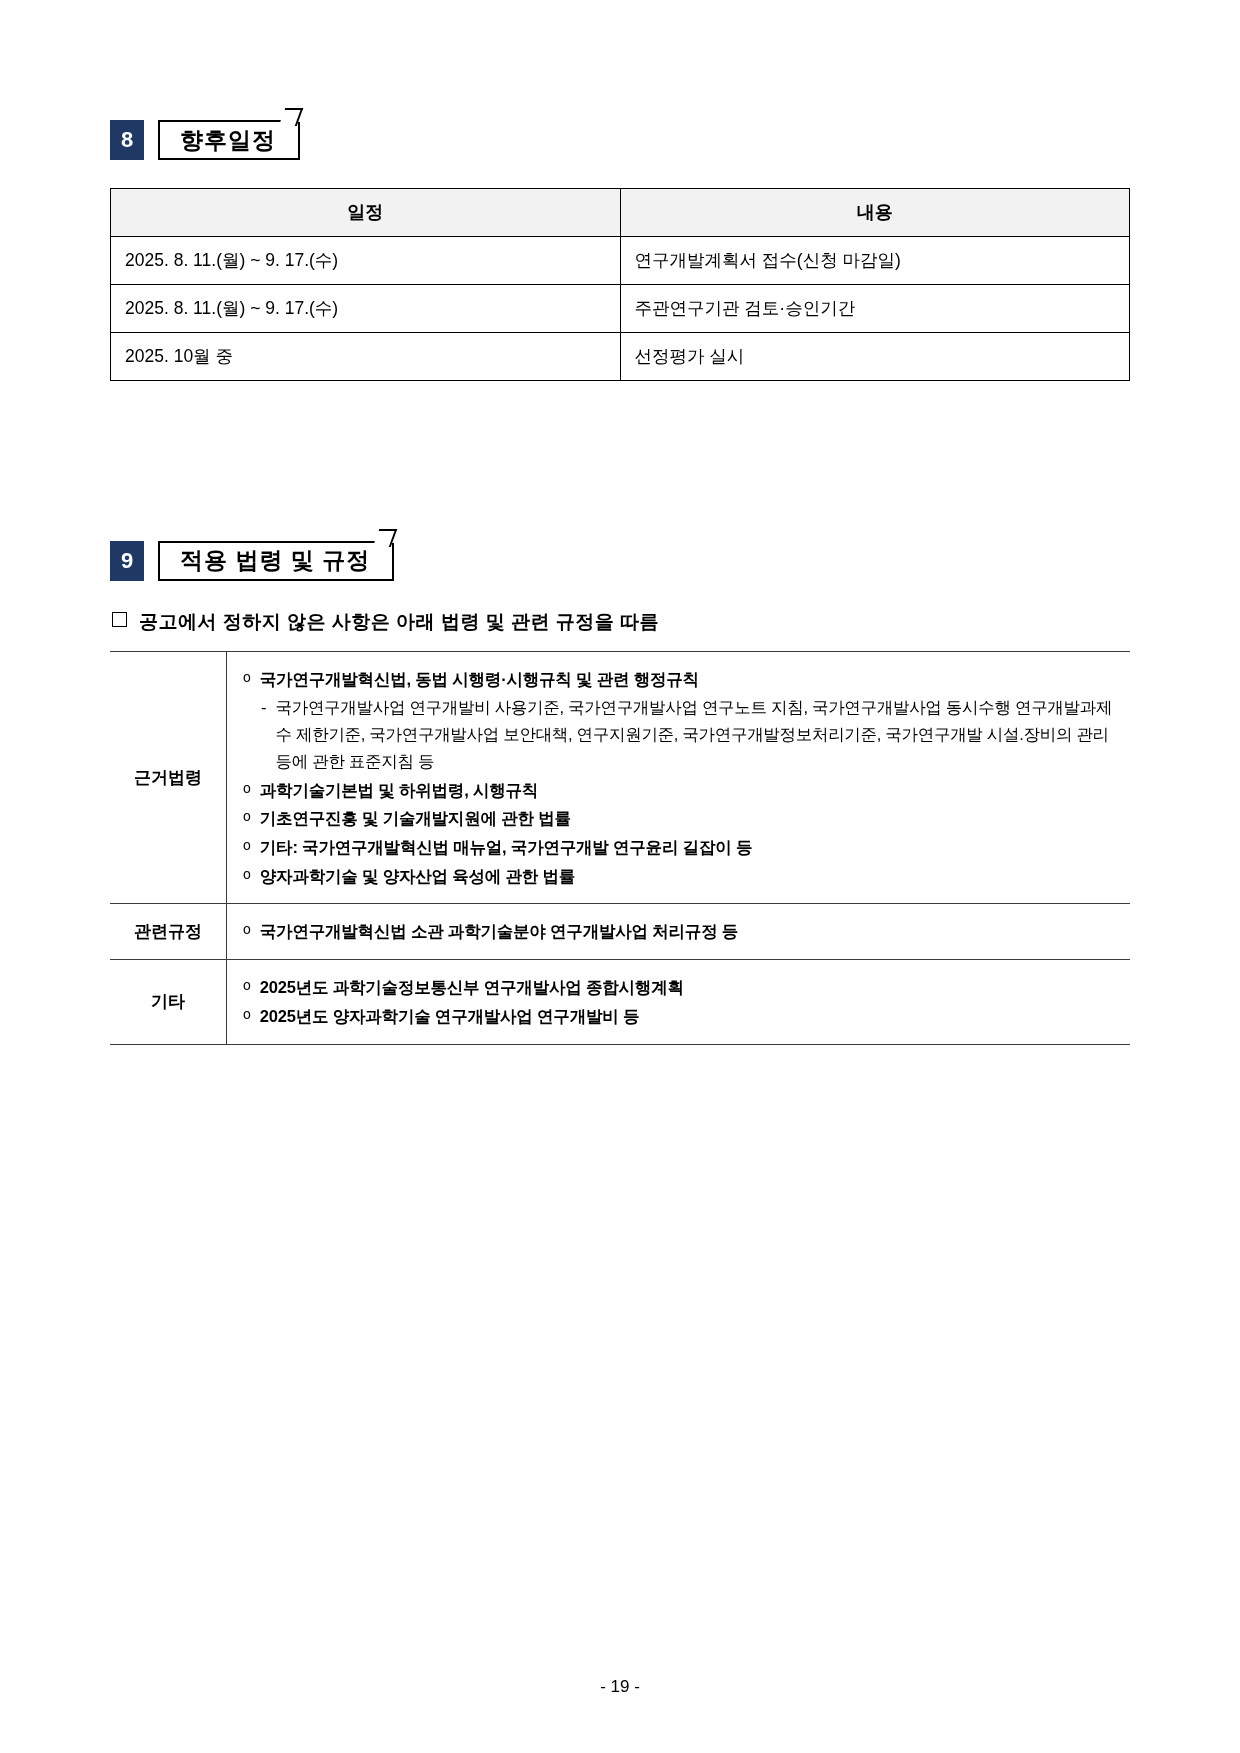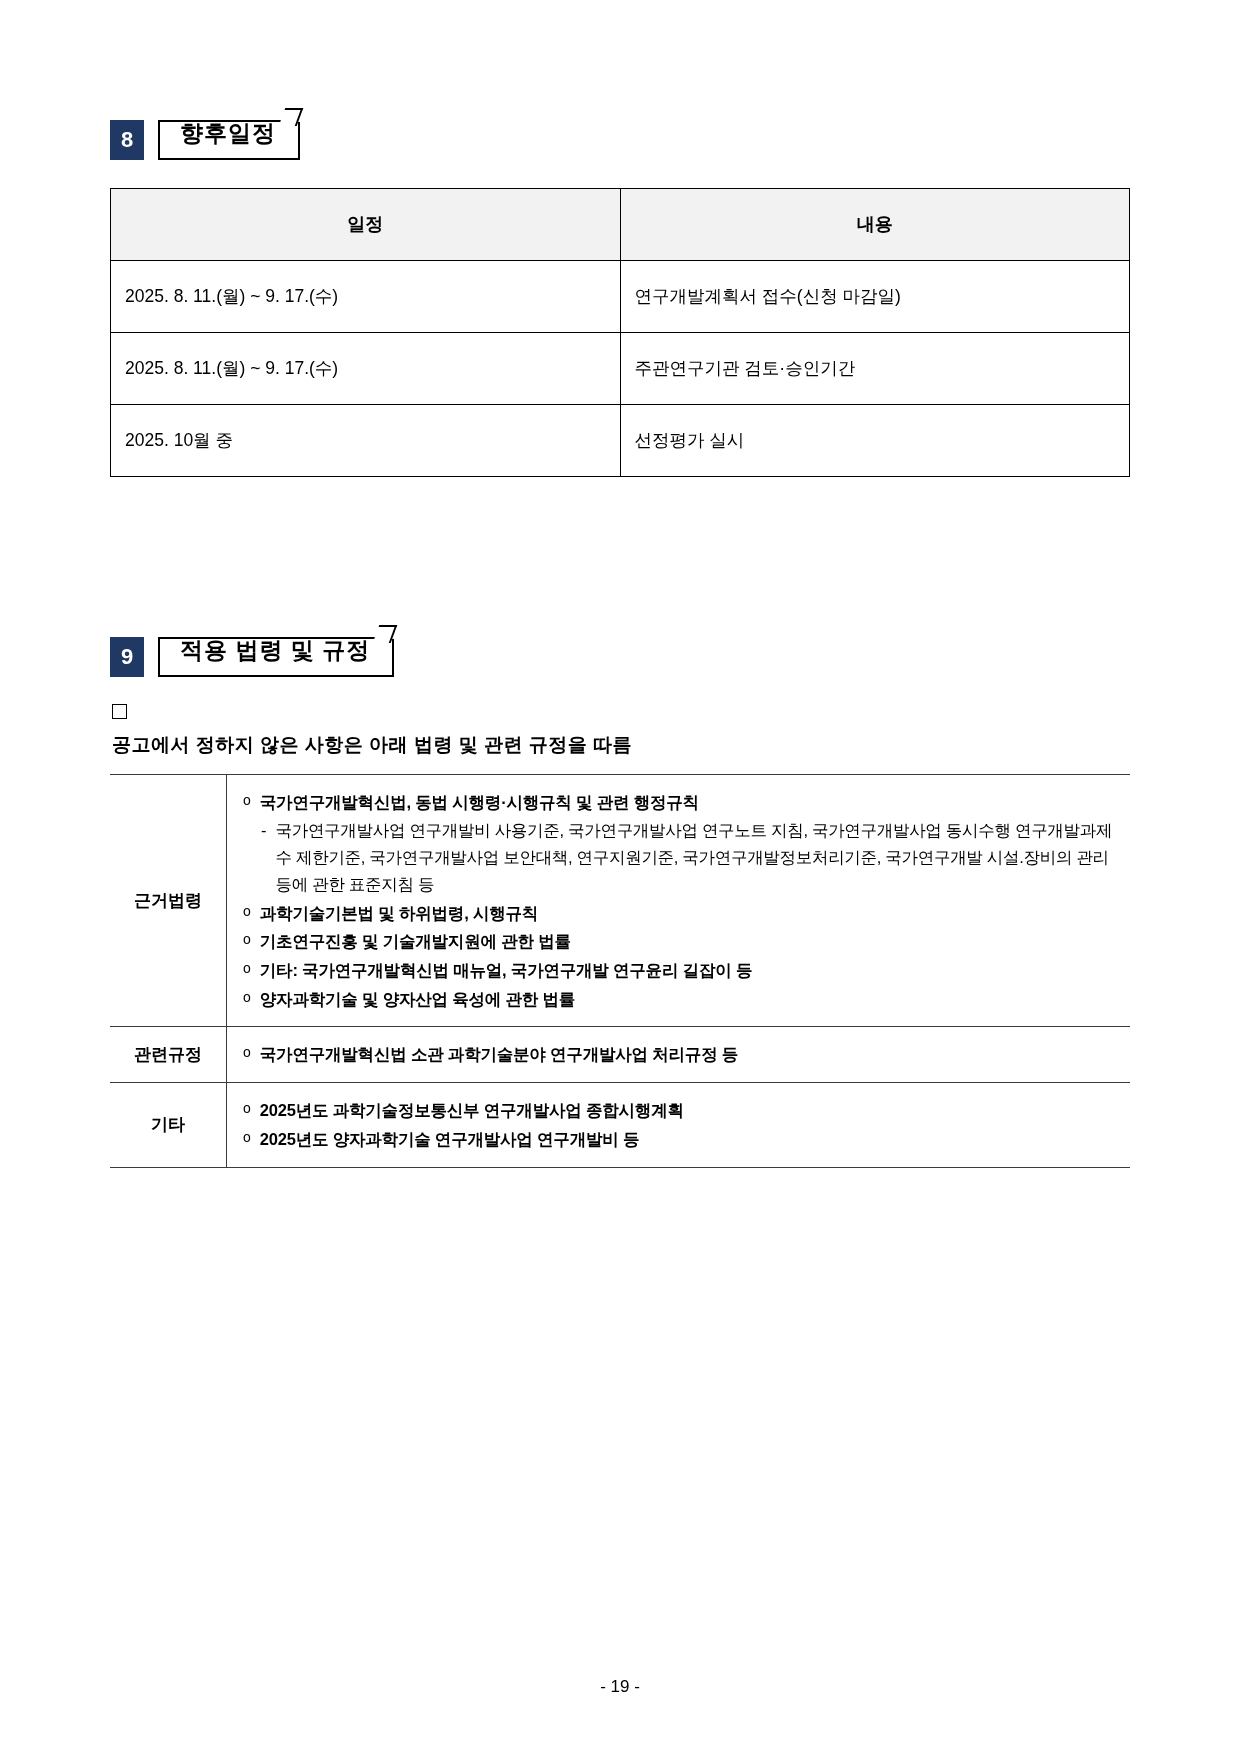--- a/index.html
+++ b/index.html
@@ -41,20 +41,21 @@
     justify-content: center;
     line-height: 1;
     font-family: "Liberation Sans", sans-serif;
   }
   .sec-title-box {
     position: relative;
     margin-left: 14px;
     border: 2px solid #000000;
     height: 40px;
     display: flex;
+    align-items: center;
     padding: 0 22px 0 20px;
     box-sizing: border-box;
   }
   .sec-title-box .sec-title {
     font-size: 23px;
     font-weight: bold;
     letter-spacing: 1px;
     line-height: 1;
     white-space: nowrap;
   }
@@ -85,21 +86,21 @@
   
   table.sched {
     width: 100%;
     border-collapse: collapse;
     table-layout: fixed;
     font-size: 17.5px;
   }
   table.sched th,
   table.sched td {
     border: 1px solid #000000;
-    padding: 24px 14px;
+    padding: 12px 14px;
     line-height: 1.3;
     vertical-align: middle;
   }
   table.sched th {
     text-align: center;
     font-weight: bold;
     background: #f2f2f2;
     font-size: 18px;
   }
   table.sched td.col-date { width: 360px; }
@@ -113,21 +114,20 @@
   .spacer-big { height: 160px; }
 
   .bullet-line {
     display: flex;
     align-items: baseline;
     gap: 12px;
     font-size: 19px;
     font-weight: bold;
     margin: 22px 0 16px 2px;
     letter-spacing: 0.5px;
-    flex-direction: column;
   }
   .sq {
     display: inline-block;
     width: 13px;
     height: 13px;
     border: 1.8px solid #000;
     flex: 0 0 auto;
     position: relative;
     top: -1px;
   }

